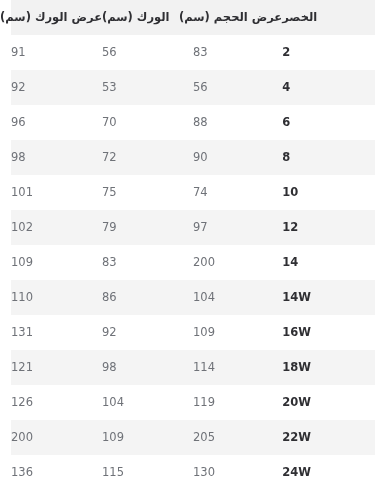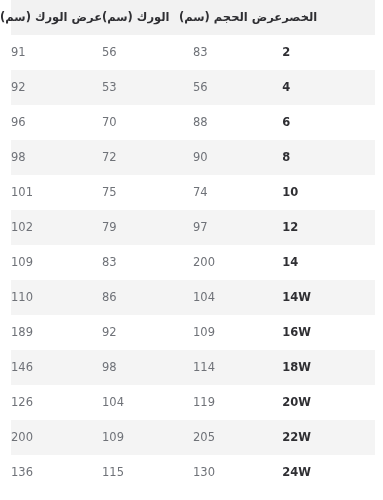--- a/index.html
+++ b/index.html
@@ -145,27 +145,27 @@
         <tr class="striped">
           <td class="size-cell">14W</td>
           <td>104</td>
           <td>86</td>
           <td>110</td>
         </tr>
         <tr>
           <td class="size-cell">16W</td>
           <td>109</td>
           <td>92</td>
-          <td>189</td>
+          <td>131</td>
         </tr>
         <tr class="striped">
           <td class="size-cell">18W</td>
           <td>114</td>
           <td>98</td>
-          <td>146</td>
+          <td>121</td>
         </tr>
         <tr>
           <td class="size-cell">20W</td>
           <td>119</td>
           <td>104</td>
           <td>126</td>
         </tr>
         <tr class="striped">
           <td class="size-cell">22W</td>
           <td>205</td>

